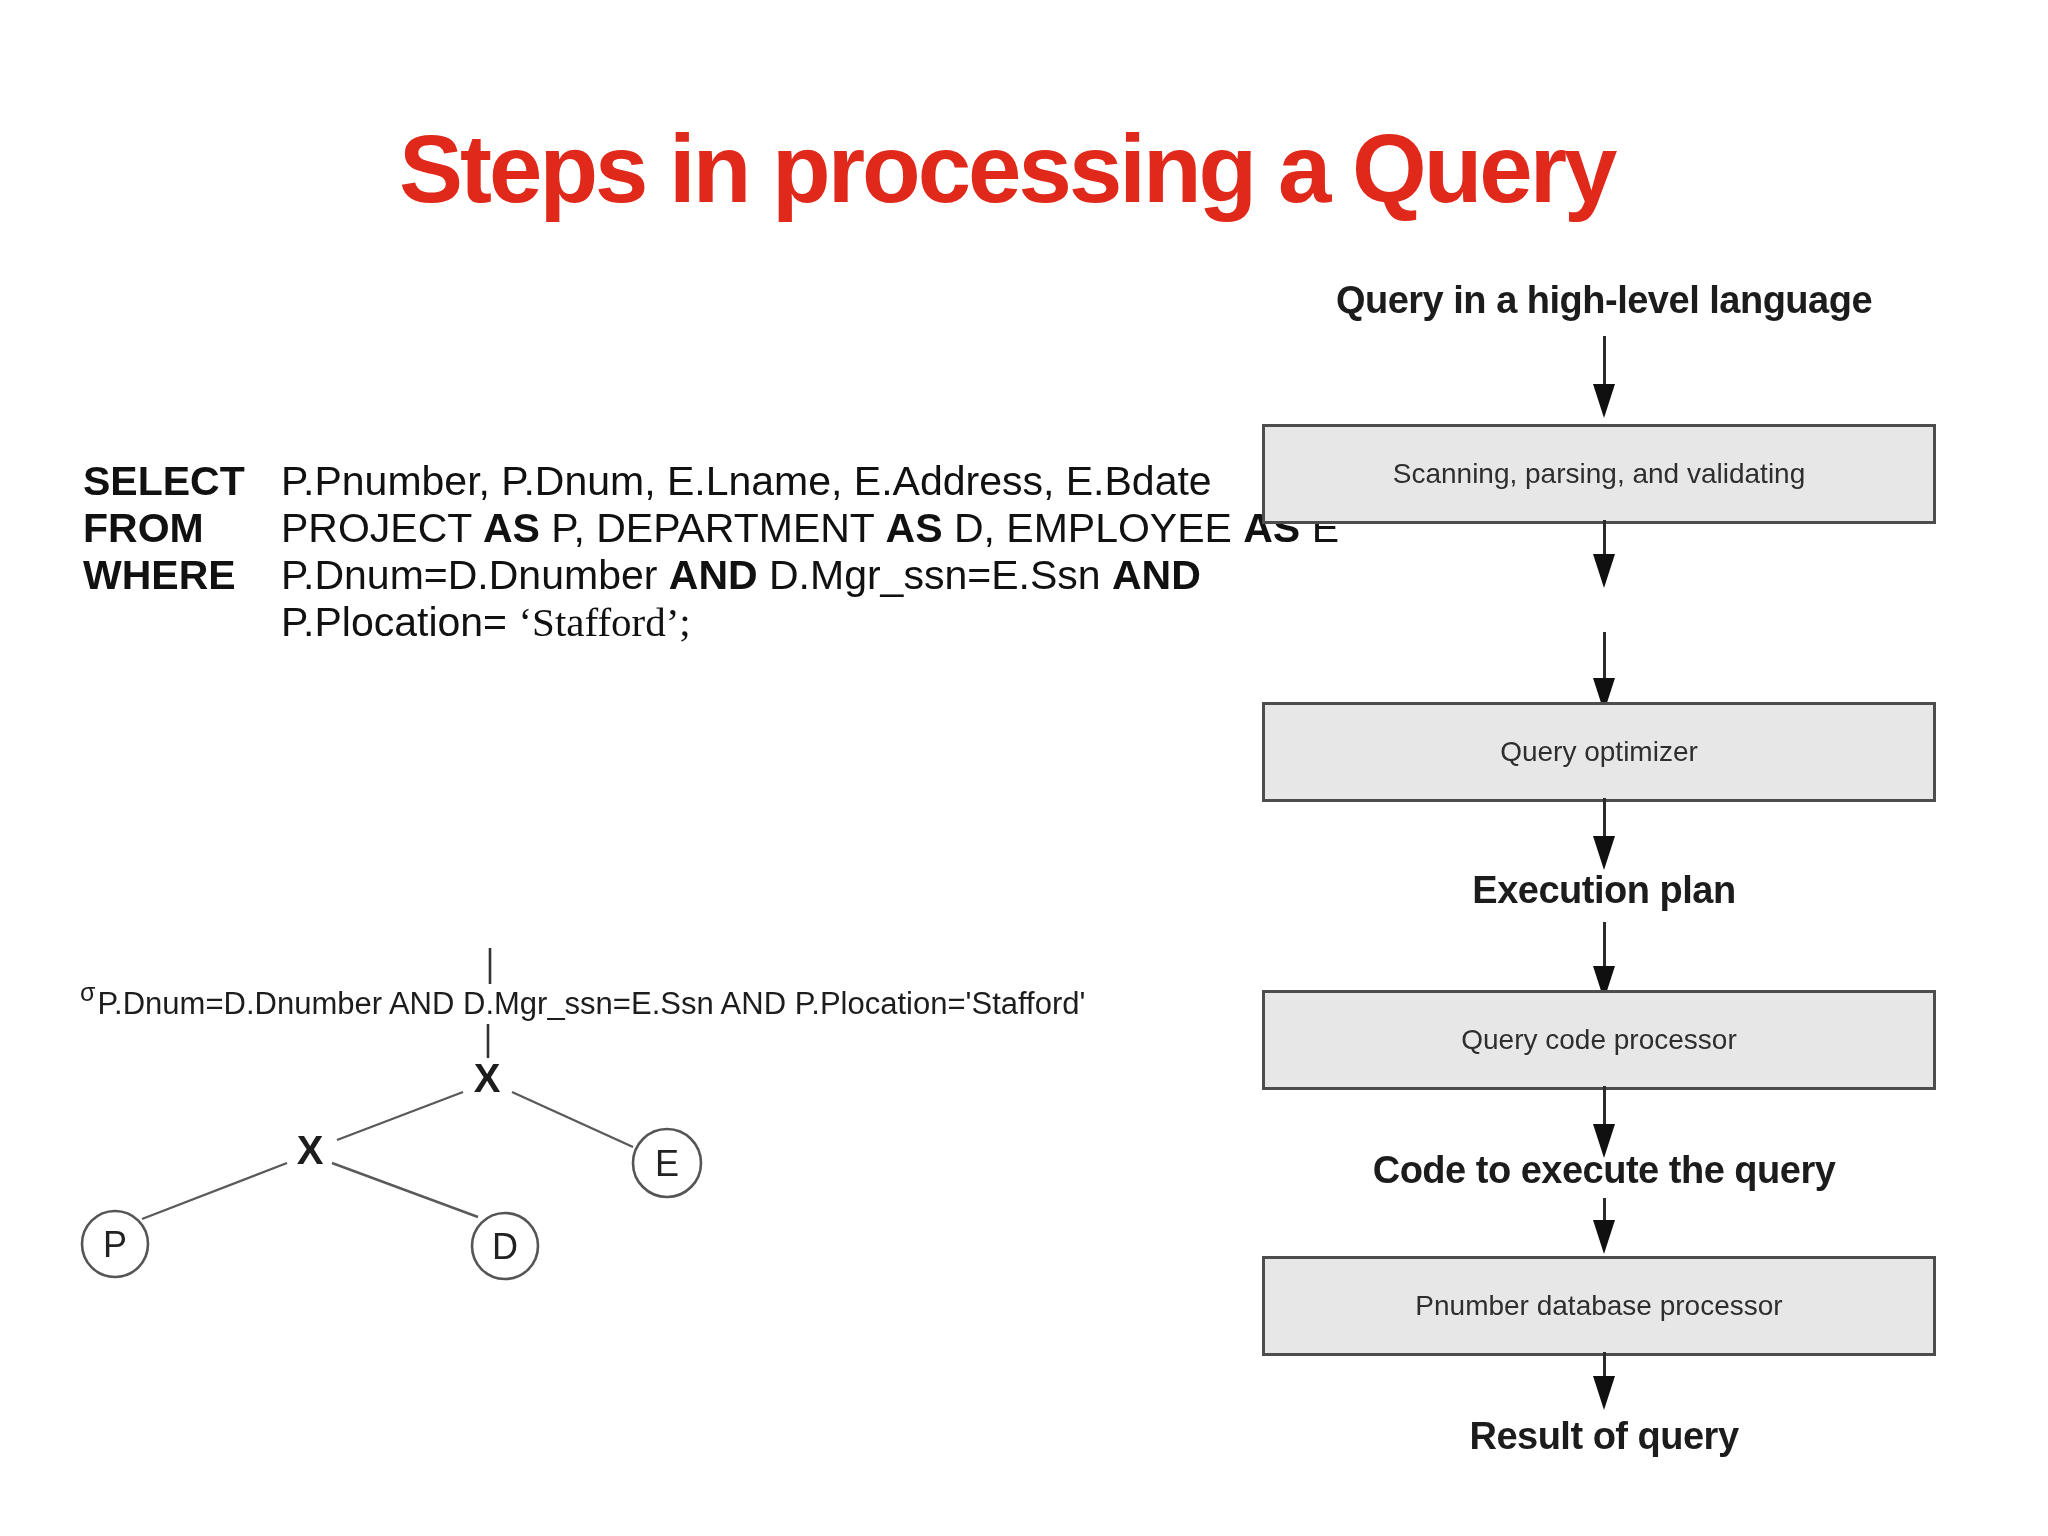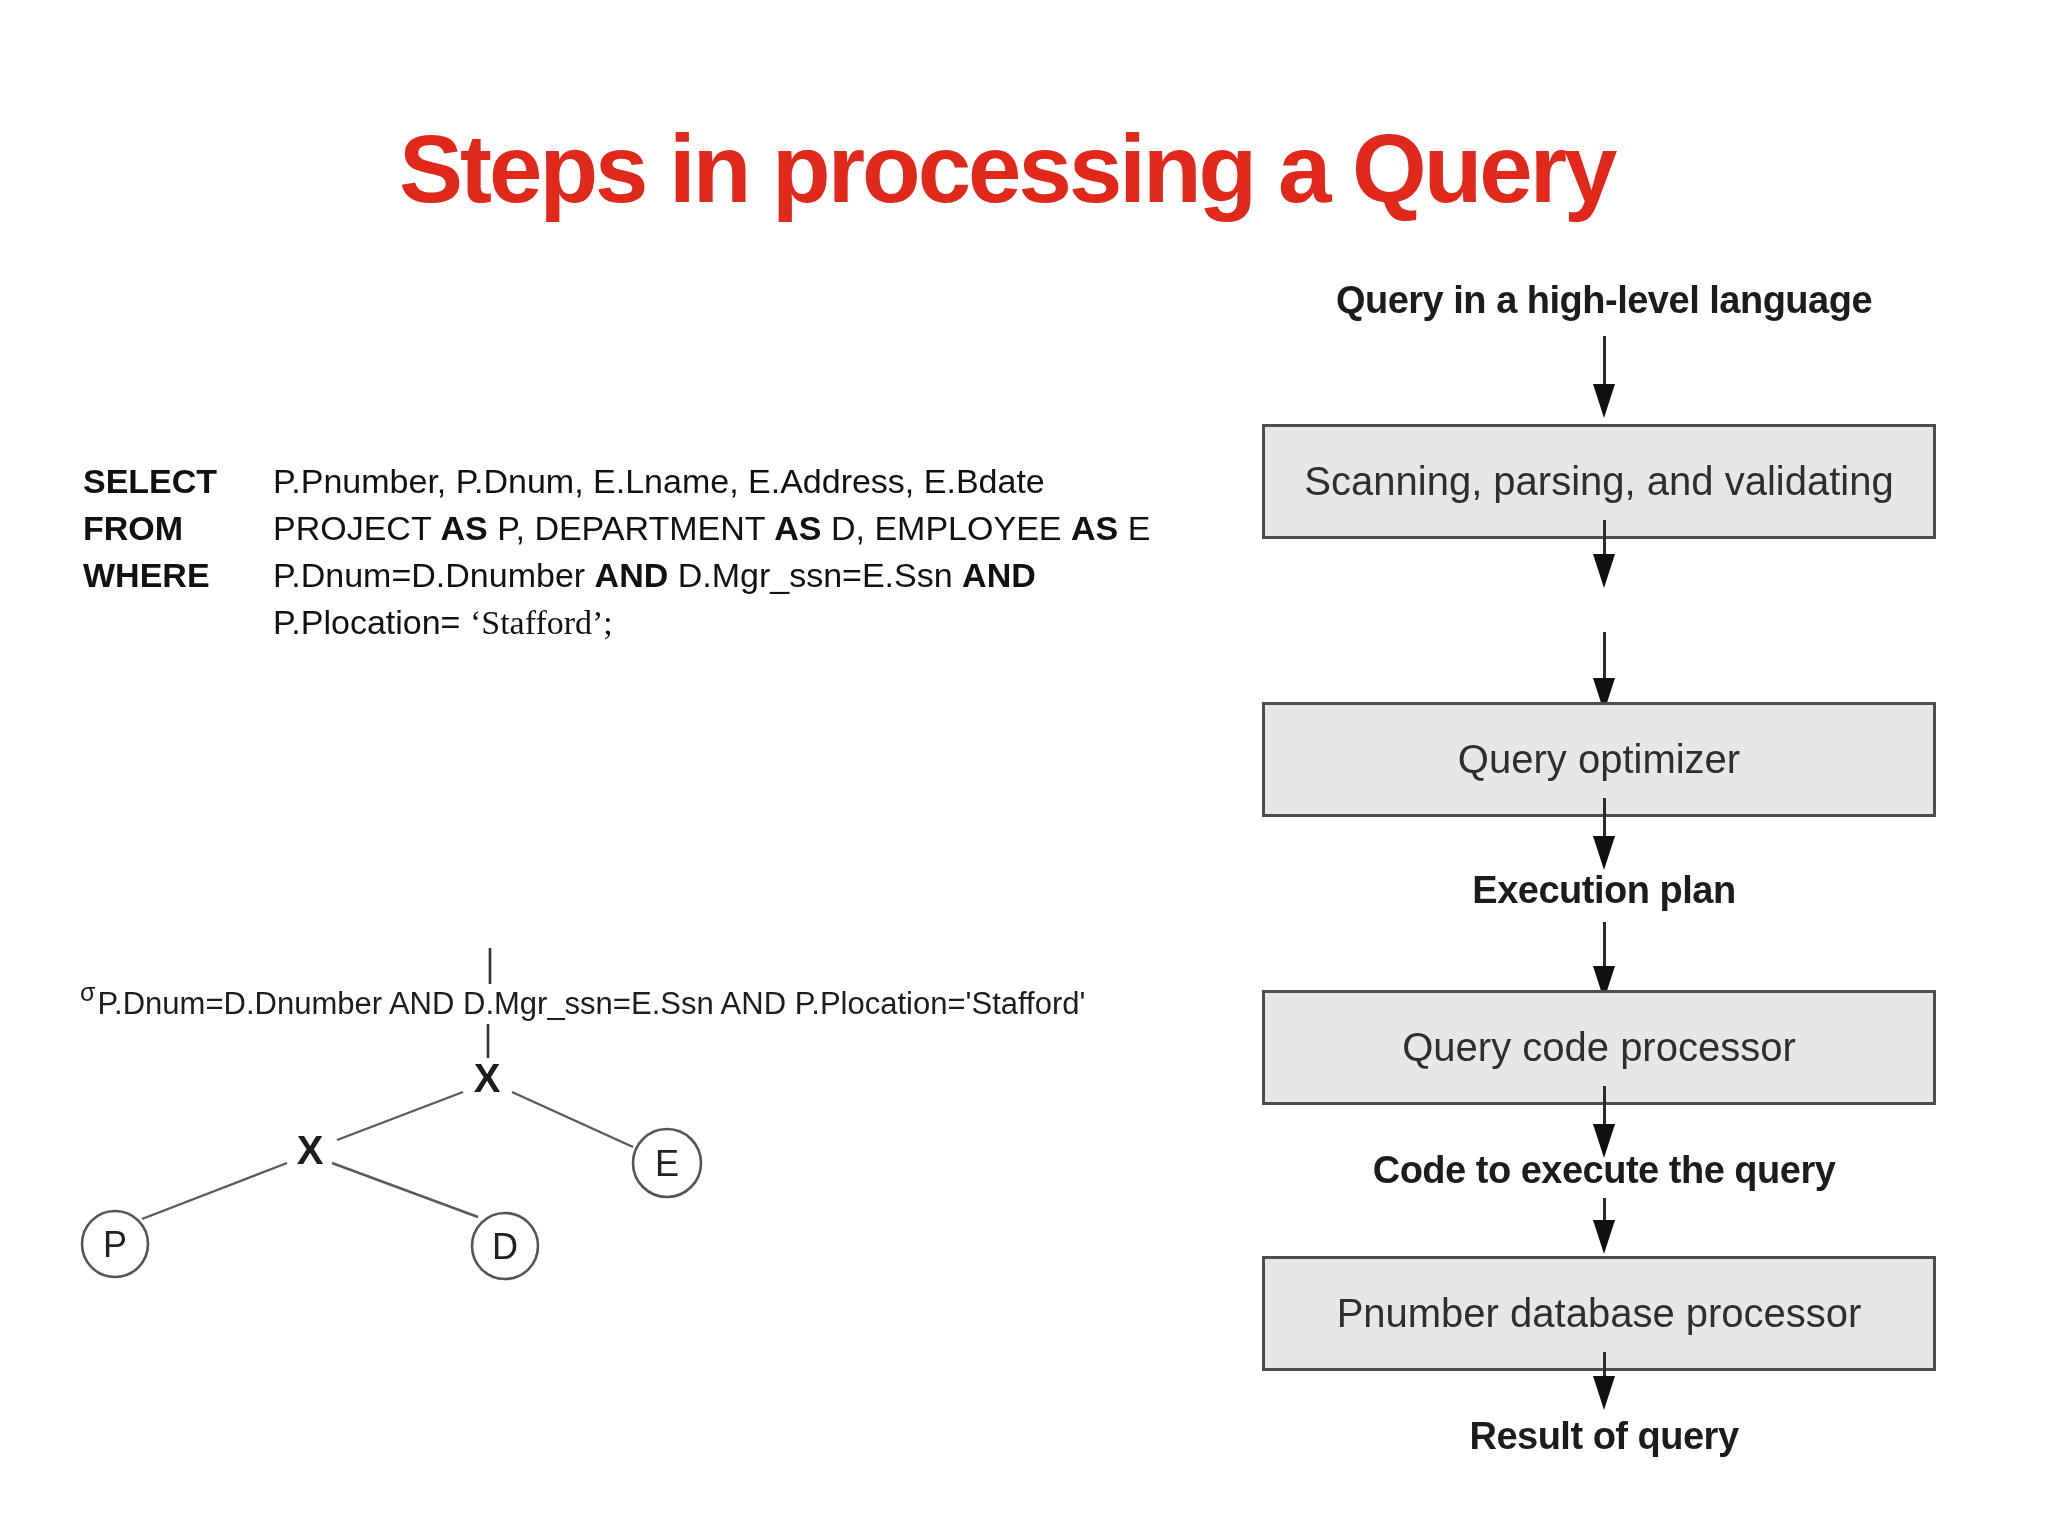--- a/index.html
+++ b/index.html
@@ -9,22 +9,22 @@
   }
   
   .title{
     position:absolute;left:385px;top:100px;margin:14px;
     font-size:96px;font-weight:bold;letter-spacing:-3px;white-space:nowrap;
     color:#e0291b;
   }
   
   .sql{
     position:absolute;left:83px;top:458px;
-    display:grid;grid-template-columns:190px auto;column-gap:0;
-    font-size:34px;line-height:47px;white-space:nowrap;color:#111;
+    display:grid;grid-template-columns:190px auto;column-gap:8px;
+    font-size:41px;line-height:47px;white-space:nowrap;color:#111;
   }
   .sql .kw{font-weight:bold;}
   .b{font-weight:bold;}
   .serif{font-family:"Liberation Serif", serif;}
   
   .alg{position:absolute;white-space:nowrap;font-size:31px;color:#1d1d1d;}
   .alg .op{font-size:25px;position:relative;top:-13px;margin-right:2px;}
   .alg-pi{left:78px;top:912px;}
   .alg-sigma{left:80px;top:986px;}
   
@@ -39,24 +39,24 @@
   }
   .node-x{font-size:40px;font-weight:600;color:#1d1d1d;}
   
   .fc-label{
     position:absolute;left:1262px;width:684px;height:48px;
     display:flex;align-items:center;justify-content:center;
     font-size:38px;font-weight:bold;letter-spacing:-0.5px;
     color:#1c1c1c;white-space:nowrap;text-align:right;
   }
   .fc-box{
-    position:absolute;left:1262px;width:674px;height:115px;box-sizing:border-box;
+    position:absolute;left:1262px;width:674px;height:100px;box-sizing:border-box;
     background:#e7e7e7;border:3px solid #4d4d4d;
     display:flex;align-items:center;justify-content:center;
-    font-size:40px;color:#2e2e2e;white-space:nowrap;
+    font-size:28px;color:#2e2e2e;white-space:nowrap;
   }
   .fc-arrow{
     position:absolute;left:1604px;width:26px;transform:translateX(-50%);
     display:flex;flex-direction:column;align-items:center;
   }
   .fc-arrow .shaft{width:3px;flex:1;background:#2b2b2b;}
   .fc-arrow .head{
     width:0;height:0;flex:0 0 auto;
     border-left:11px solid transparent;border-right:11px solid transparent;
     border-top:34px solid #101010;

